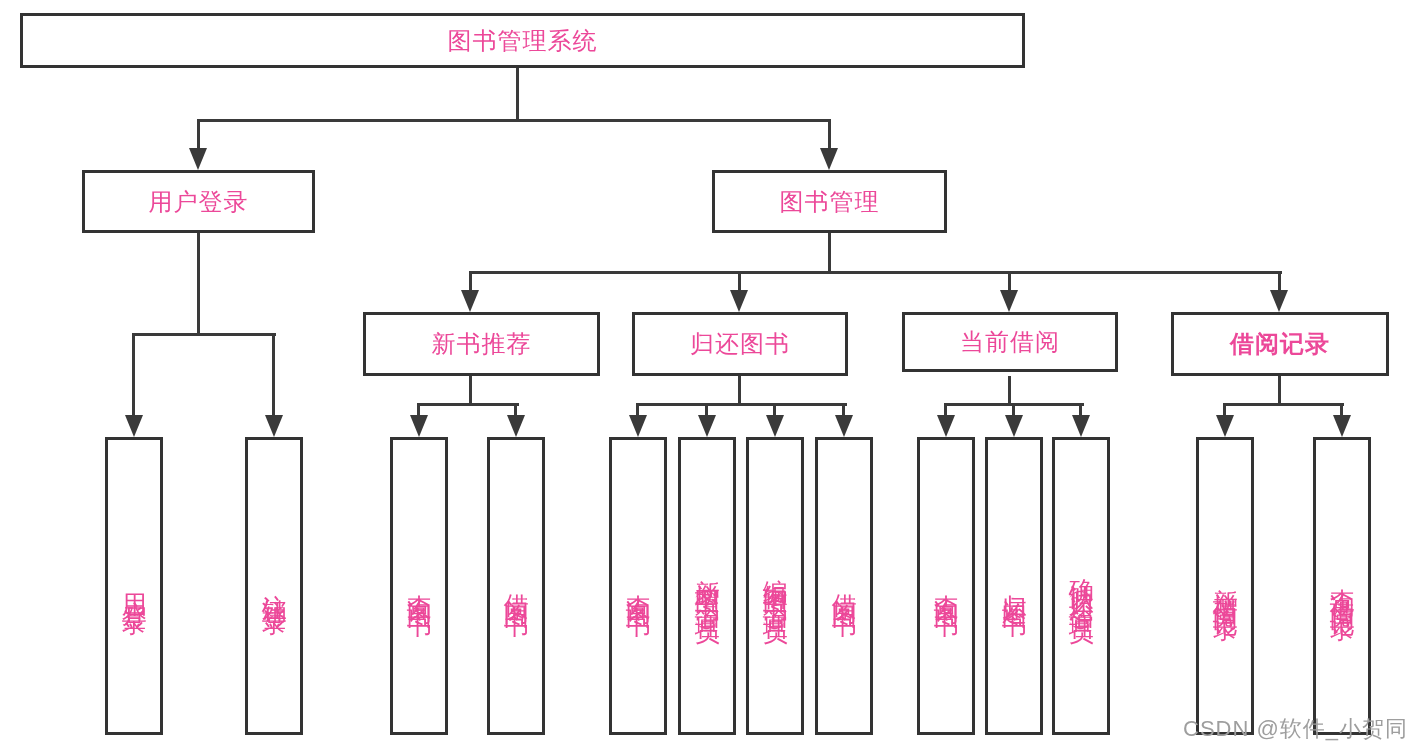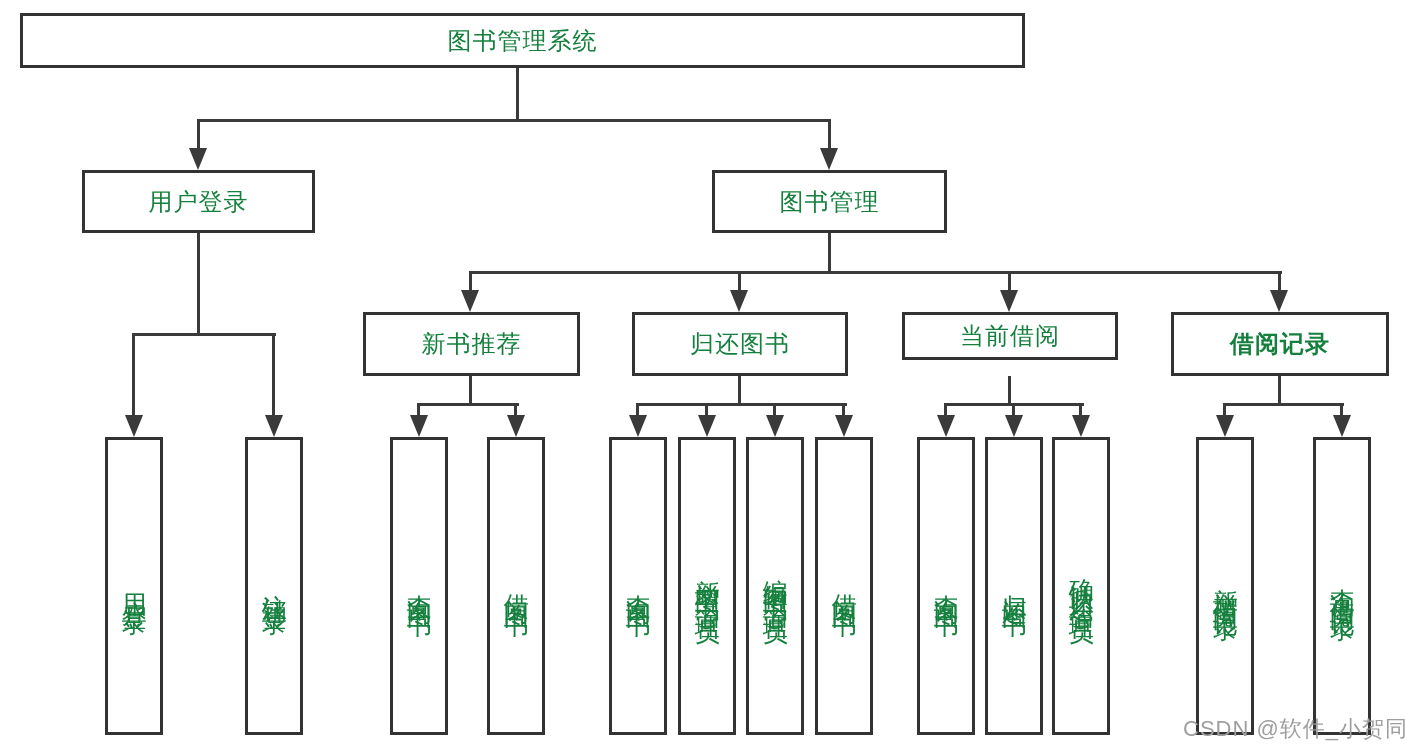--- a/index.html
+++ b/index.html
@@ -12,21 +12,21 @@
     overflow: hidden;
   }
   .box {
     position: absolute;
     box-sizing: border-box;
     background: #ffffff;
     border: 3px solid #333333;
     display: flex;
     align-items: center;
     justify-content: center;
-    color: #15803d;
+    color: #ec4899;
   }
   .hbox { font-size: 24px; letter-spacing: 1px; }
   .vbox { width: 58px; height: 298px; top: 437px; }
   .vtext {
     writing-mode: vertical-rl;
     text-orientation: mixed;
     font-size: 25px;
     letter-spacing: 6px;
     line-height: 1.1;
   }
@@ -58,27 +58,27 @@
     <span>图书管理系统</span>
   </div>
 
   <div class="box hbox" style="left:82px; top:170px; width:233px; height:63px;">
     <span>用户登录</span>
   </div>
   <div class="box hbox" style="left:712px; top:170px; width:235px; height:63px;">
     <span>图书管理</span>
   </div>
 
-  <div class="box hbox" style="left:363px; top:312px; width:217px; height:64px;">
+  <div class="box hbox" style="left:363px; top:312px; width:237px; height:64px;">
     <span>新书推荐</span>
   </div>
   <div class="box hbox" style="left:632px; top:312px; width:216px; height:64px;">
     <span>归还图书</span>
   </div>
-  <div class="box hbox" style="left:902px; top:312px; width:216px; height:48px;">
+  <div class="box hbox" style="left:902px; top:312px; width:216px; height:60px;">
     <span>当前借阅</span>
   </div>
   <div class="box hbox" style="left:1171px; top:312px; width:218px; height:64px;font-weight:bold;">
     <span>借阅记录</span>
   </div>
 
   <div class="box vbox" style="left:105px;">
     <span class="vtext">用户登录</span>
   </div>
   <div class="box vbox" style="left:245px;">

